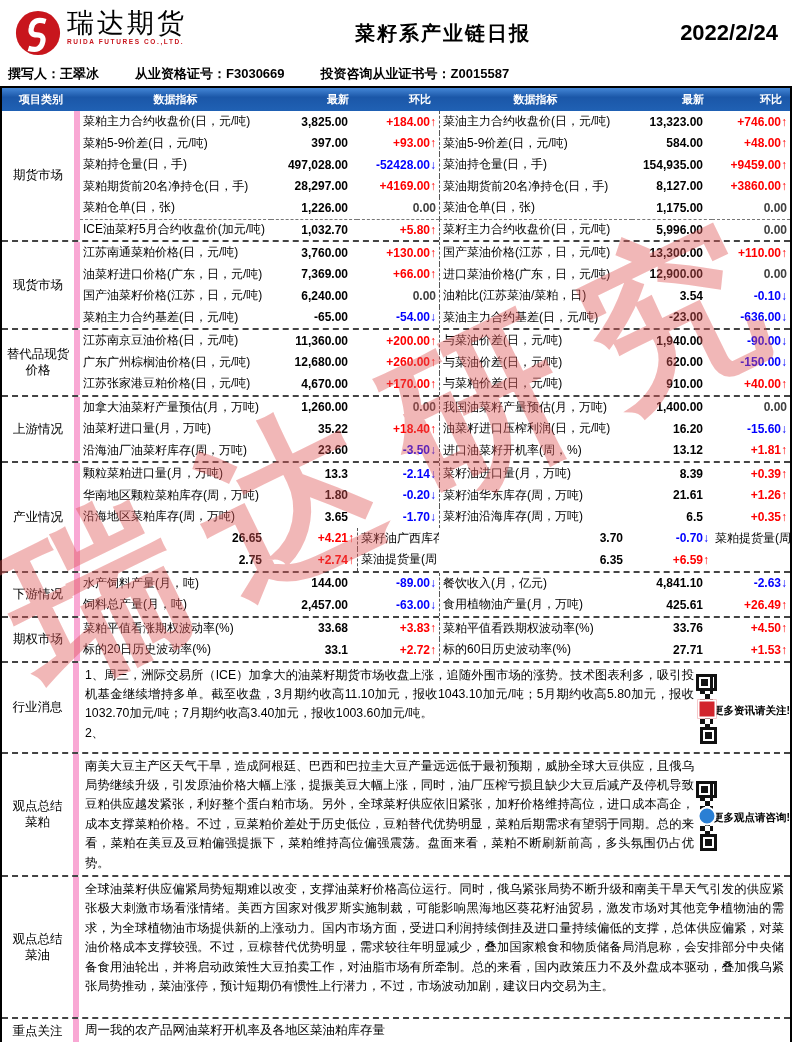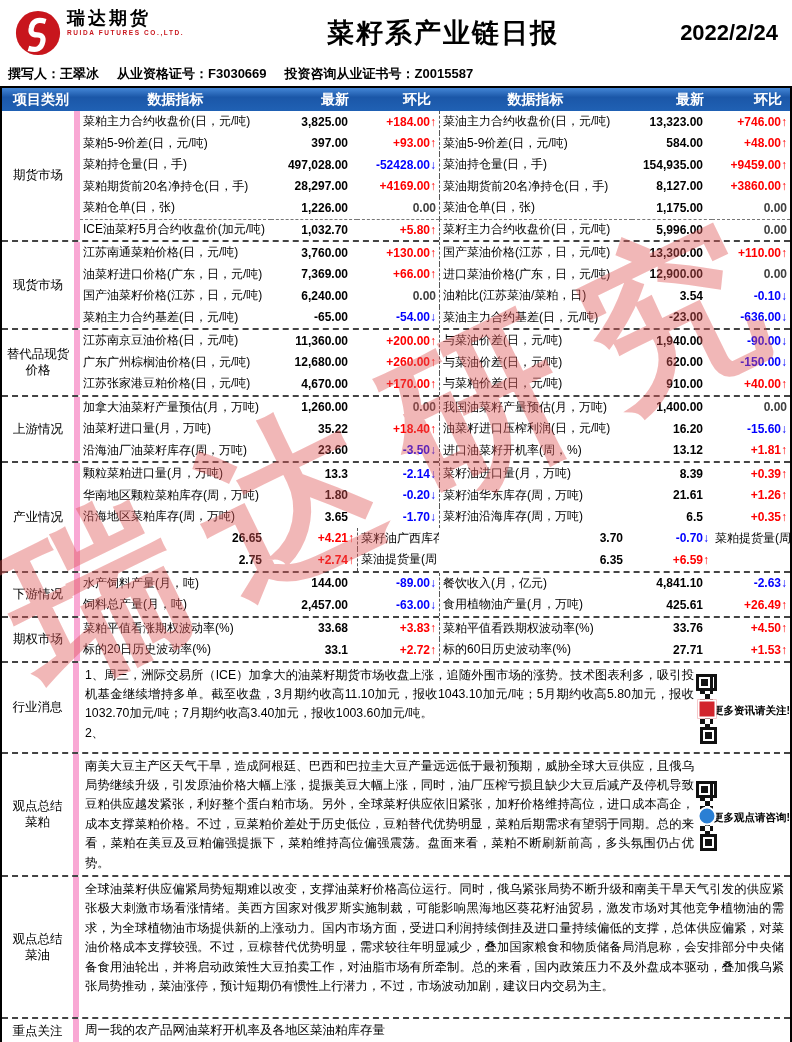--- a/index.html
+++ b/index.html
@@ -3,30 +3,30 @@
 <meta charset="utf-8">
 <style>
   * { margin:0; padding:0; box-sizing:border-box; }
   html,body { width:792px; height:1042px; background:#fff; font-family:"Liberation Sans","DejaVu Sans",sans-serif; color:#000; }
   .page { position:relative; width:792px; height:1042px; overflow:hidden; }
 
   
   .hdr { display:flex; align-items:center; height:62px; padding:4px 10px 0 14px; }
   .logo { display:flex; align-items:flex-start; width:240px; }
   .logo-txt { margin-left:5px; }
-  .logo-cn { font-size:18px; font-weight:bold; letter-spacing:3px; line-height:1.05; }
+  .logo-cn { font-size:27px; font-weight:normal; letter-spacing:3px; line-height:1.05; }
   .logo-en { font-size:6.5px; color:#c8161d; font-weight:bold; letter-spacing:1.6px; margin-top:1px; }
-  .ttl { flex:1; text-align:center; font-size:27px; font-weight:bold; letter-spacing:2px; }
+  .ttl { flex:1; text-align:center; font-size:20px; font-weight:bold; letter-spacing:2px; }
   .date { width:150px; text-align:right; font-size:22px; font-weight:bold; padding-right:4px; }
-  .byline { display:flex; gap:18px; padding:3px 16px 3px 8px; font-size:13px; font-weight:bold; }
+  .byline { display:flex; gap:36px; padding:3px 16px 3px 8px; font-size:13px; font-weight:bold; }
 
   
   .rpt { width:792px; border:2px solid #000; }
   .thead { display:grid; grid-template-columns:78px 191px 86px 82px 193px 80px 78px; height:23px;
-           background:linear-gradient(180deg,#4486d6 0%,#1b57a8 40%,#2061b4 100%); color:#fff; font-weight:bold; font-size:14px; }
+           background:linear-gradient(180deg,#4486d6 0%,#1b57a8 40%,#2061b4 100%); color:#fff; font-weight:bold; font-size:11px; }
   .thead div { display:flex; align-items:center; }
   .thead .hc { justify-content:center; }
   .thead .hr { justify-content:flex-end; padding-right:8px; }
   .group { display:grid; grid-template-columns:78px 191px 86px 82px 193px 80px 78px; grid-auto-rows:21.5px; border-top:2px dashed #444; }
   .group:first-child { border-top:none; }
   .cell { display:flex; align-items:center; font-size:12px; overflow:hidden; white-space:nowrap; }
   .cat  { justify-content:center; text-align:center; border-right:6px solid #f9a8d4; font-size:12.5px; white-space:pre-line; line-height:1.3; }
   .lbl  { padding-left:3px; }
   .half { border-left:1px dashed #555; }
   .num  { justify-content:flex-end; padding-right:9px; font-weight:bold; }

